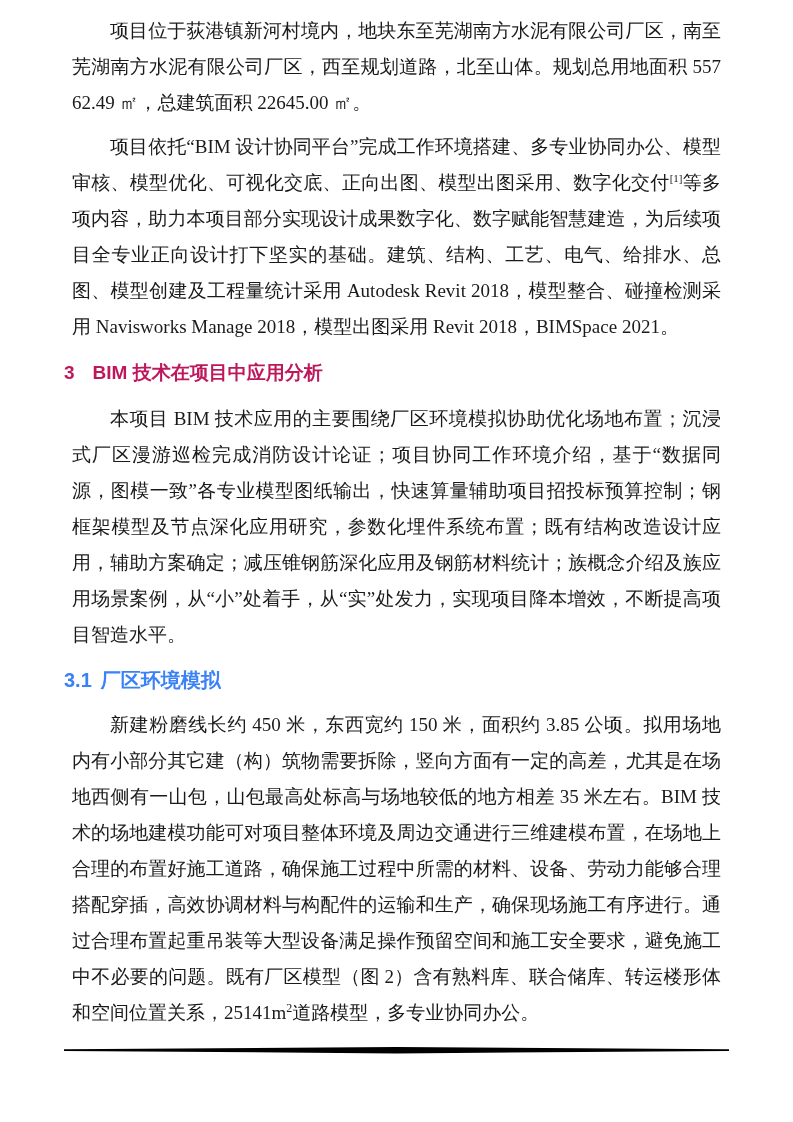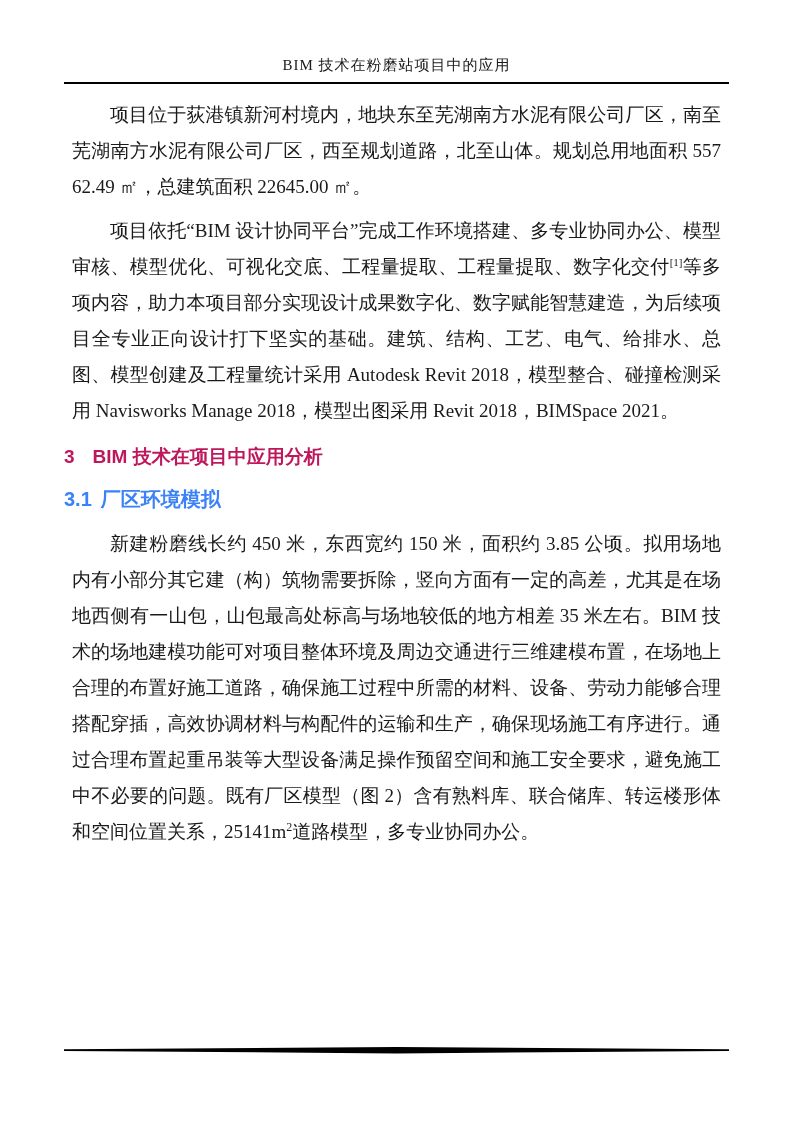--- a/index.html
+++ b/index.html
@@ -111,33 +111,30 @@
     top: 2px;
   }
 </style>
 </head>
 <body>
 
 <div class="page">
 
   <div class="content">
 
-    <div class="header">
-      <div class="header-title">BIM 技术在粉磨站项目中的应用</div>
-      <div class="header-rule"></div>
-    </div>
 
     <div class="body-text">
 
       <p class="para"><span>项目位于荻港镇新河村境内，地块东至芜湖南方水泥有限公司厂区，南至芜湖南方水泥有限公司厂区，西至规划道路，北至山体。规划总用地面积 55762.49 ㎡，总建筑面积 22645.00 ㎡。</span></p>
 
-      <p class="para"><span>项目依托“BIM 设计协同平台”完成工作环境搭建、多专业协同办公、模型审核、模型优化、可视化交底、工程量提取、工程量提取、数字化交付</span><sup class="cite">[1]</sup><span>等多项内容，助力本项目部分实现设计成果数字化、数字赋能智慧建造，为后续项目全专业正向设计打下坚实的基础。建筑、结构、工艺、电气、给排水、总图、模型创建及工程量统计采用 Autodesk Revit 2018，模型整合、碰撞检测采用 Navisworks Manage 2018，模型出图采用 Revit 2018，BIMSpace 2021。</span></p>
+      <p class="para"><span>项目依托“BIM 设计协同平台”完成工作环境搭建、多专业协同办公、模型审核、模型优化、可视化交底、正向出图、模型出图采用、数字化交付</span><sup class="cite">[1]</sup><span>等多项内容，助力本项目部分实现设计成果数字化、数字赋能智慧建造，为后续项目全专业正向设计打下坚实的基础。建筑、结构、工艺、电气、给排水、总图、模型创建及工程量统计采用 Autodesk Revit 2018，模型整合、碰撞检测采用 Navisworks Manage 2018，模型出图采用 Revit 2018，BIMSpace 2021。</span></p>
 
       <h2 class="sec"><span class="sec-num">3</span><span>BIM 技术在项目中应用分析</span></h2>
 
+      <p class="para"><span>本项目 BIM 技术应用的主要围绕厂区环境模拟协助优化场地布置；沉浸式厂区漫游巡检完成消防设计论证；项目协同工作环境介绍，基于“数据同源，图模一致”各专业模型图纸输出，快速算量辅助项目招投标预算控制；钢框架模型及节点深化应用研究，参数化埋件系统布置；既有结构改造设计应用，辅助方案确定；减压锥钢筋深化应用及钢筋材料统计；族概念介绍及族应用场景案例，从“小”处着手，从“实”处发力，实现项目降本增效，不断提高项目智造水平。</span></p>
 
       <h3 class="subsec"><span class="subsec-num">3.1</span><span>厂区环境模拟</span></h3>
 
       <p class="para"><span>新建粉磨线长约 450 米，东西宽约 150 米，面积约 3.85 公顷。拟用场地内有小部分其它建（构）筑物需要拆除，竖向方面有一定的高差，尤其是在场地西侧有一山包，山包最高处标高与场地较低的地方相差 35 米左右。BIM 技术的场地建模功能可对项目整体环境及周边交通进行三维建模布置，在场地上合理的布置好施工道路，确保施工过程中所需的材料、设备、劳动力能够合理搭配穿插，高效协调材料与构配件的运输和生产，确保现场施工有序进行。通过合理布置起重吊装等大型设备满足操作预留空间和施工安全要求，避免施工中不必要的问题。既有厂区模型（图 2）含有熟料库、联合储库、转运楼形体和空间位置关系，25141m</span><sup class="unit">2</sup><span>道路模型，多专业协同办公。</span></p>
 
     </div>
   </div>
 
   <div class="footer">
     <svg class="footer-rule-svg" viewBox="0 0 665 7" preserveAspectRatio="none">

